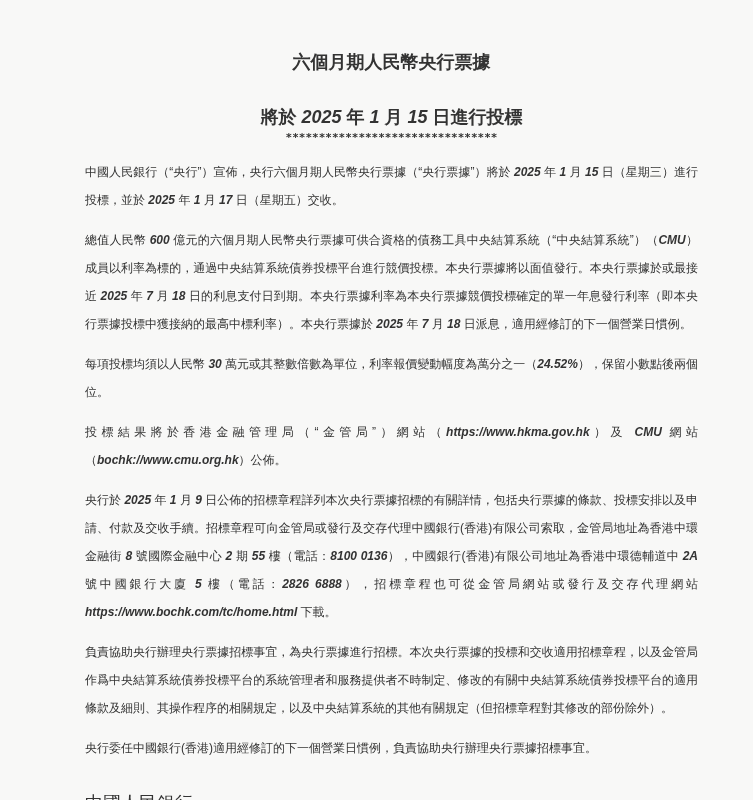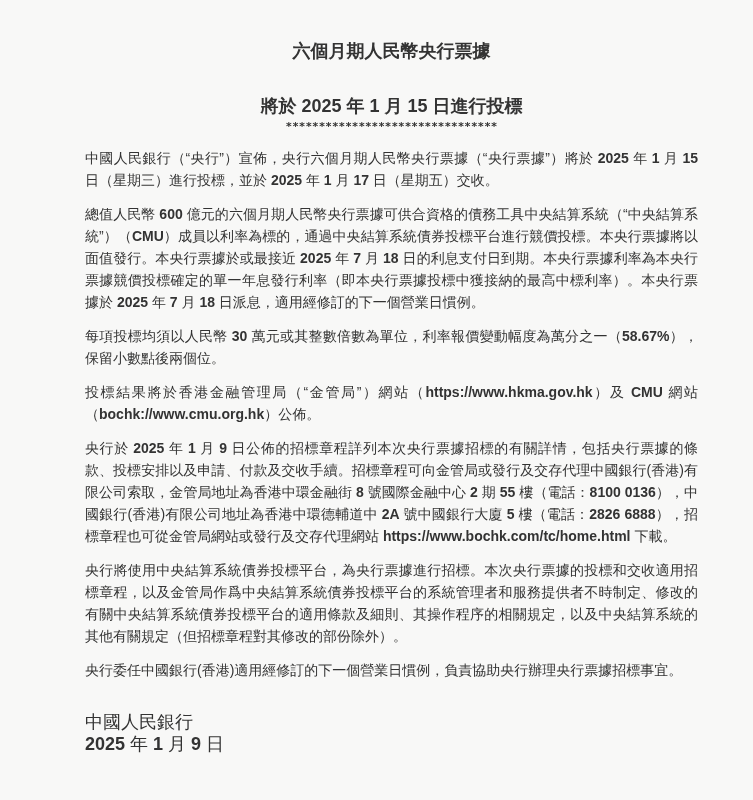--- a/index.html
+++ b/index.html
@@ -9,21 +9,21 @@
   body {
     width: 753px;
     height: 800px;
     overflow: hidden;
     font-family: "Liberation Sans", "DejaVu Sans", sans-serif;
   }
   .page {
     box-sizing: border-box;
     width: 753px;
     height: 800px;
-    padding: 39px 55px 0 85px;
+    padding: 50px 55px 0 85px;
   }
   .title {
     margin: 0;
     font-size: 18px;
     line-height: 24px;
     font-weight: bold;
     text-align: center;
   }
   .subtitle {
     margin: 31px 0 0 0;
@@ -36,40 +36,41 @@
     margin-top: 2px;
     font-family: "DejaVu Sans Mono", monospace;
     font-size: 11px;
     line-height: 14px;
     font-weight: bold;
     text-align: center;
     letter-spacing: 0px;
   }
   .body-text p {
     margin: 12px 0 0 0;
-    font-size: 14px;
-    line-height: 22px;
+    font-size: 12px;
+    line-height: 28px;
     text-align: justify;
     text-justify: inter-ideograph;
   }
   .body-text p:first-child {
     margin-top: 13px;
   }
   .footer {
     margin-top: 30px;
   }
   .footer div {
     font-size: 18px;
     line-height: 22px;
     text-align: left;
   }
   
   .latin {
     font-weight: bold;
     font-family: "Liberation Sans", "DejaVu Sans", sans-serif;
+    font-style: italic;
   }
   .url {
     color: inherit;
     text-decoration: none;
     margin-top: 11px;
   }
 </style>
 </head>
 <body style="background: rgb(248, 248, 247); color: rgb(51, 51, 51);">
 
@@ -77,24 +78,24 @@
 
   <h1 class="title">六個月期人民幣央行票據</h1>
 
   <h2 class="subtitle">將於 <span class="latin">2025</span> 年 <span class="latin">1</span> 月 <span class="latin">15</span> 日進行投標</h2>
 
   <div class="divider">********************************</div>
 
   <div class="body-text">
     <p>中國人民銀行（“央行”）宣佈，央行六個月期人民幣央行票據（“央行票據”）將於 <span class="latin">2025</span> 年 <span class="latin">1</span> 月 <span class="latin">15</span> 日（星期三）進行投標，並於 <span class="latin">2025</span> 年 <span class="latin">1</span> 月 <span class="latin">17</span> 日（星期五）交收。</p>
     <p>總值人民幣 <span class="latin">600</span> 億元的六個月期人民幣央行票據可供合資格的債務工具中央結算系統（“中央結算系統”）（<span class="latin">CMU</span>）成員以利率為標的，通過中央結算系統債券投標平台進行競價投標。本央行票據將以面值發行。本央行票據於或最接近 <span class="latin">2025</span> 年 <span class="latin">7</span> 月 <span class="latin">18</span> 日的利息支付日到期。本央行票據利率為本央行票據競價投標確定的單一年息發行利率（即本央行票據投標中獲接納的最高中標利率）。本央行票據於 <span class="latin">2025</span> 年 <span class="latin">7</span> 月 <span class="latin">18</span> 日派息，適用經修訂的下一個營業日慣例。</p>
-    <p>每項投標均須以人民幣 <span class="latin">30</span> 萬元或其整數倍數為單位，利率報價變動幅度為萬分之一（<span class="latin">58.67%</span>），保留小數點後兩個位。</p>
+    <p>每項投標均須以人民幣 <span class="latin">30</span> 萬元或其整數倍數為單位，利率報價變動幅度為萬分之一（<span class="latin">24.52%</span>），保留小數點後兩個位。</p>
     <p>投標結果將於香港金融管理局（“金管局”）網站（<span class="latin url">https://www.hkma.gov.hk</span>）及 <span class="latin">CMU</span> 網站（<span class="latin url">bochk://www.cmu.org.hk</span>）公佈。</p>
     <p>央行於 <span class="latin">2025</span> 年 <span class="latin">1</span> 月 <span class="latin">9</span> 日公佈的招標章程詳列本次央行票據招標的有關詳情，包括央行票據的條款、投標安排以及申請、付款及交收手續。招標章程可向金管局或發行及交存代理中國銀行(香港)有限公司索取，金管局地址為香港中環金融街 <span class="latin">8</span> 號國際金融中心 <span class="latin">2</span> 期 <span class="latin">55</span> 樓（電話：<span class="latin">8100</span> <span class="latin">0136</span>），中國銀行(香港)有限公司地址為香港中環德輔道中 <span class="latin">2A</span> 號中國銀行大廈 <span class="latin">5</span> 樓（電話：<span class="latin">2826</span> <span class="latin">6888</span>），招標章程也可從金管局網站或發行及交存代理網站 <span class="latin url">https://www.bochk.com/tc/home.html</span> 下載。</p>
-    <p>央行將使用中央結算系統債券投標平台，為央行票據進行招標。本次央行票據的投標和交收適用招標章程，以及金管局作爲中央結算系統債券投標平台的系統管理者和服務提供者不時制定、修改的有關中央結算系統債券投標平台的適用條款及細則、其操作程序的相關規定，以及中央結算系統的其他有關規定（但招標章程對其修改的部份除外）。</p>
+    <p>負責協助央行辦理央行票據招標事宜，為央行票據進行招標。本次央行票據的投標和交收適用招標章程，以及金管局作爲中央結算系統債券投標平台的系統管理者和服務提供者不時制定、修改的有關中央結算系統債券投標平台的適用條款及細則、其操作程序的相關規定，以及中央結算系統的其他有關規定（但招標章程對其修改的部份除外）。</p>
     <p>央行委任中國銀行(香港)適用經修訂的下一個營業日慣例，負責協助央行辦理央行票據招標事宜。</p>
   </div>
 
   <div class="footer">
     <div>中國人民銀行</div>
     <div><span class="latin">2025</span> 年 <span class="latin">1</span> 月 <span class="latin">9</span> 日</div>
   </div>
 
 </div>
 

